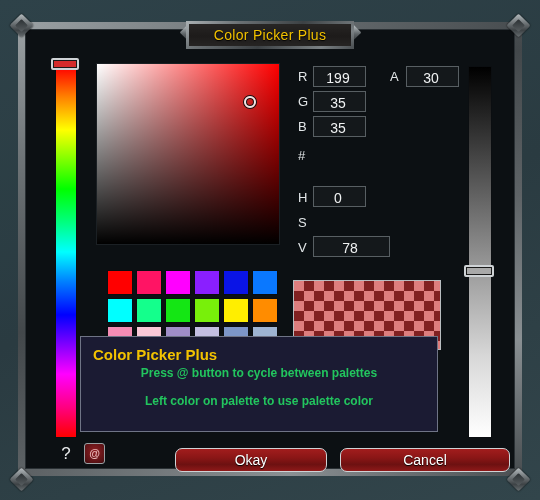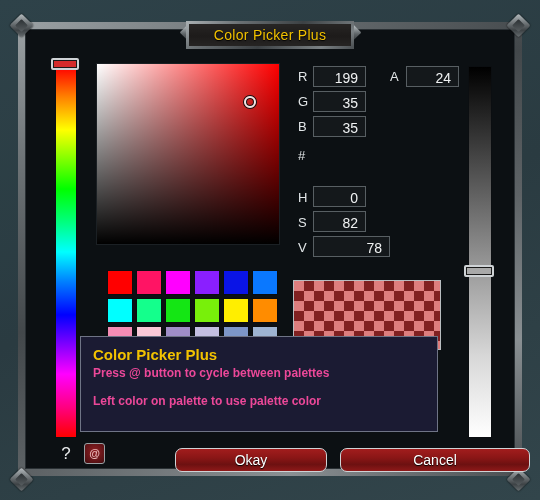--- a/index.html
+++ b/index.html
@@ -137,21 +137,21 @@
     font-size: 13px;
     text-align: left;
   }
   .fld-box {
     position: absolute;
     box-sizing: border-box;
     background: #14181b;
     border: 1px solid #585f63;
     color: #f0f2f3;
     font-size: 14px;
-    text-align: right;
+    text-align: center;
     padding: 2px 7px 0 4px;
     line-height: 18px;
     height: 21px;
     overflow: hidden;
     white-space: nowrap;
   }
 
   
   .alpha-track {
     position: absolute;
@@ -208,21 +208,21 @@
     position: absolute;
     left: 80px; top: 336px;
     width: 358px; height: 96px;
     box-sizing: border-box;
     background: #1b1b33;
     border: 1px solid #6f7486;
     padding: 8px 12px;
     color: #f6c923;
   }
   .tt-title { font-size: 15px; font-weight: bold; color:#f2c200; line-height: 20px; }
-  .tt-line  { font-size: 12px; font-weight: bold; color:#ec4899; line-height: 17px; }
+  .tt-line  { font-size: 12px; font-weight: bold; color:#22c55e; line-height: 17px; text-align: center; }
   .tt-gap   { height: 11px; }
 
   
   .help-btn {
     position: absolute;
     left: 58px; top: 444px;
     width: 16px; height: 20px;
     color: #e8eaec; font-size: 17px; text-align: center; line-height: 20px;
   }
   .at-btn {
@@ -245,21 +245,21 @@
     background: linear-gradient(180deg,#a21d1d 0%, #8a1616 40%, #6d1111 70%, #8e1919 100%);
     border: 1px solid #cfd3d6;
     border-radius: 7px;
     color: #ffffff;
     font-size: 14px;
     text-align: center;
     line-height: 22px;
     text-shadow: 0 1px 1px #000;
   }
   .btn.okay   { left: 175px; width: 152px; }
-  .btn.cancel { left: 340px; width: 190px; }
+  .btn.cancel { left: 340px; width: 170px; }
 </style>
 </head>
 <body>
 
 <div id="root">
 
   <div class="frame-outer"></div>
   <div class="frame-inner"></div>
 
   <div class="corner tl"></div>
@@ -288,29 +288,28 @@
   <div class="fld-label" style="left:298px; top:69px;">R</div>
   <div class="fld-box" style="left:313px; top:66px; width:53px;">199</div>
 
   <div class="fld-label" style="left:298px; top:94px;">G</div>
   <div class="fld-box" style="left:313px; top:91px; width:53px;">35</div>
 
   <div class="fld-label" style="left:298px; top:119px;">B</div>
   <div class="fld-box" style="left:313px; top:116px; width:53px;">35</div>
 
   <div class="fld-label" style="left:390px; top:69px;">A</div>
-  <div class="fld-box" style="left:406px; top:66px; width:53px;">24</div>
+  <div class="fld-box" style="left:406px; top:66px; width:53px;">30</div>
 
   <div class="fld-label" style="left:298px; top:148px;">#</div>
 
   <div class="fld-label" style="left:298px; top:190px;">H</div>
   <div class="fld-box" style="left:313px; top:186px; width:53px;">0</div>
 
   <div class="fld-label" style="left:298px; top:215px;">S</div>
-  <div class="fld-box" style="left:313px; top:211px; width:53px;">82</div>
 
   <div class="fld-label" style="left:298px; top:240px;">V</div>
   <div class="fld-box" style="left:313px; top:236px; width:77px;">78</div>
 
   <div class="alpha-track"></div>
   <div class="alpha-thumb">
       <i></i>
     </div>
 
   <div class="palette" id="palette">

